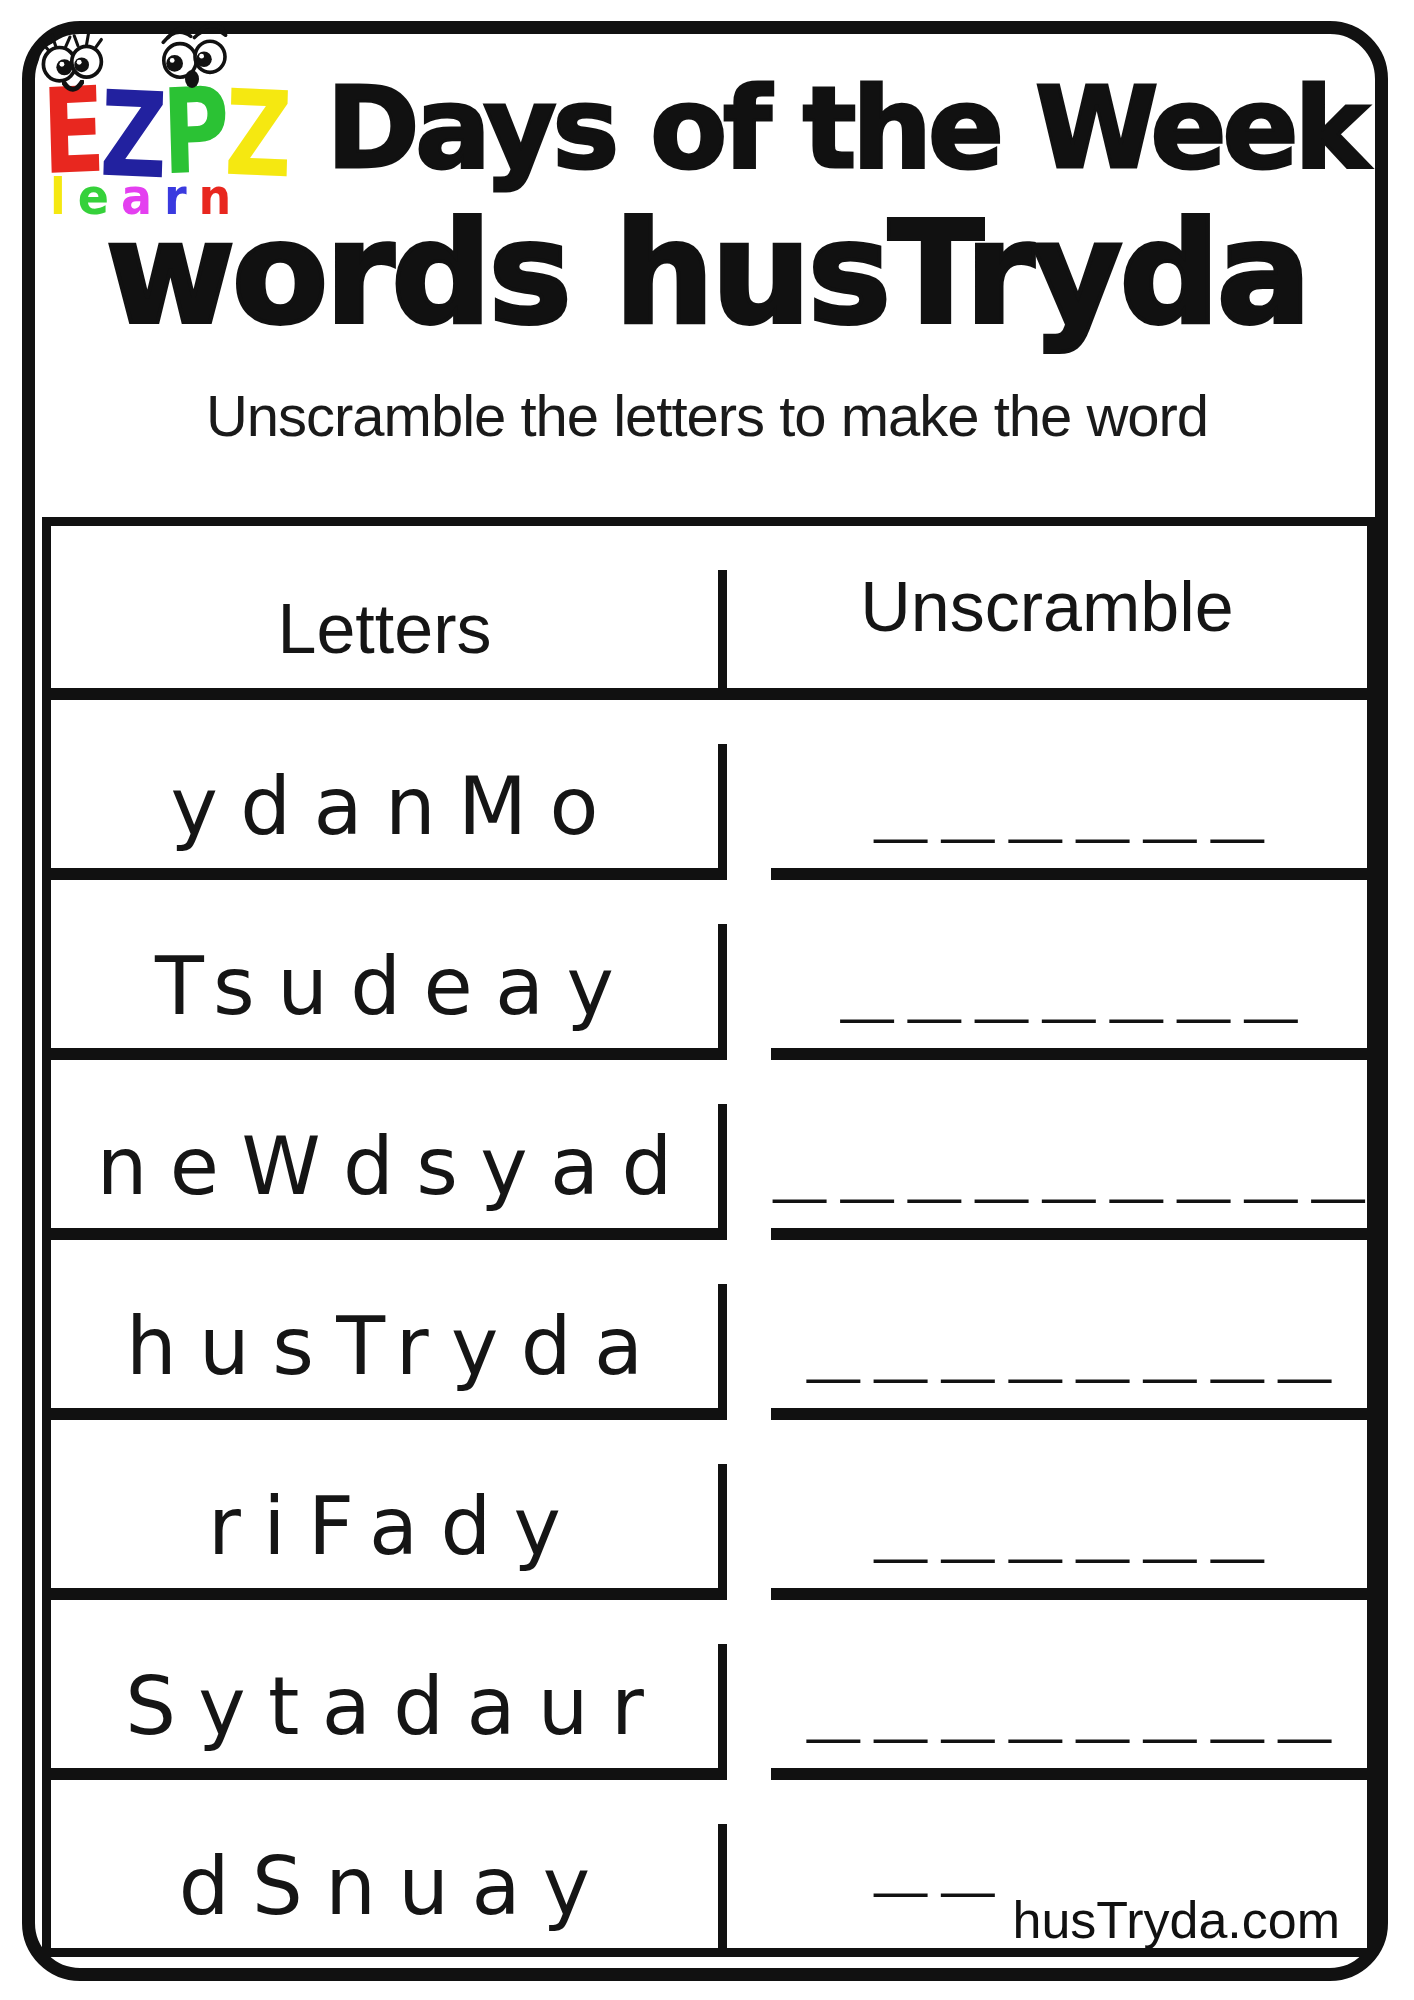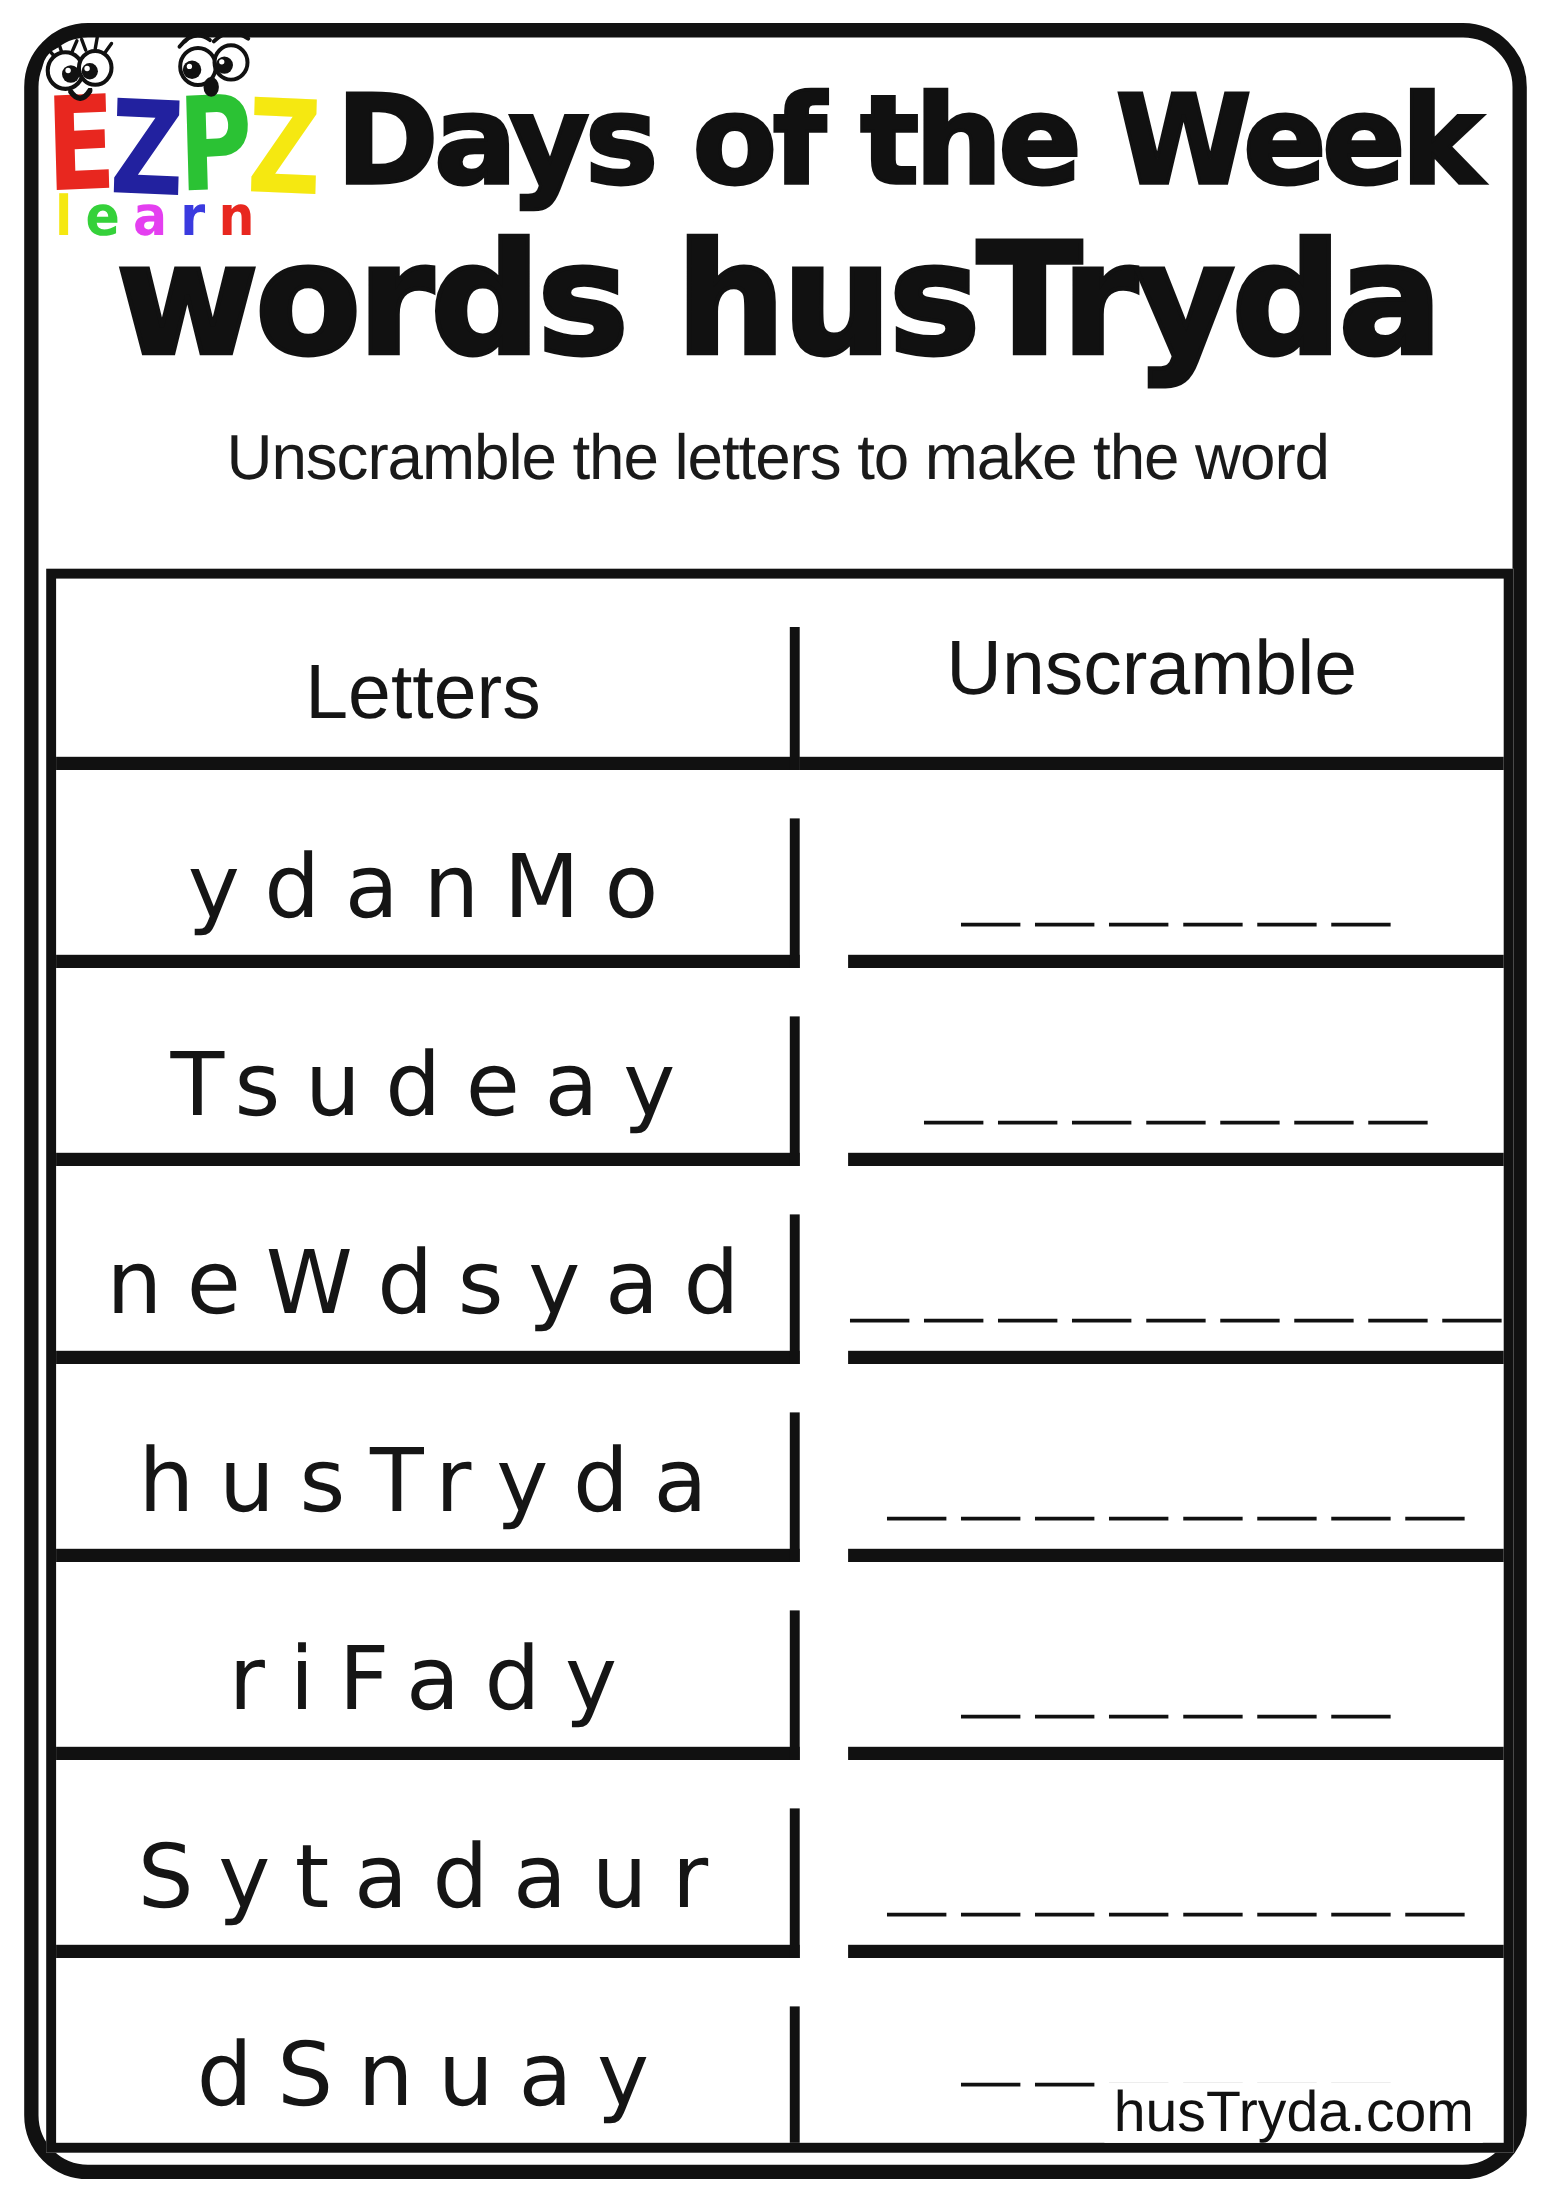--- a/index.html
+++ b/index.html
@@ -34,21 +34,21 @@
   .eyes{position:absolute;z-index:6;}
   .eyes-left{left:0px;top:10px;width:74px;height:56px;}
   .eyes-right{left:120px;top:2px;width:78px;height:60px;}
   .smile{position:absolute;left:26px;top:60px;width:22px;height:16px;z-index:7;}
   .mouth{
     position:absolute;left:149px;top:50px;width:14px;height:18px;z-index:7;
     background:#111;border-radius:50%;
   }
   
   .title{
-    position:absolute;left:285px;top:72px;width:1080px;text-align:center;
+    position:absolute;left:285px;top:72px;width:1080px;text-align:right;
     font-family:"DejaVu Sans",sans-serif;font-weight:900;font-size:112px;
     line-height:1;letter-spacing:-4px;white-space:nowrap;color:#111;
     -webkit-text-stroke:3px #111;z-index:4;
   }
   .scramble-heading{
     position:absolute;left:40px;top:196px;width:1334px;text-align:center;
     font-family:"DejaVu Sans",sans-serif;font-weight:900;font-size:140px;
     line-height:1.12;letter-spacing:-3px;white-space:nowrap;color:#111;
     -webkit-text-stroke:4px #111;
   }

